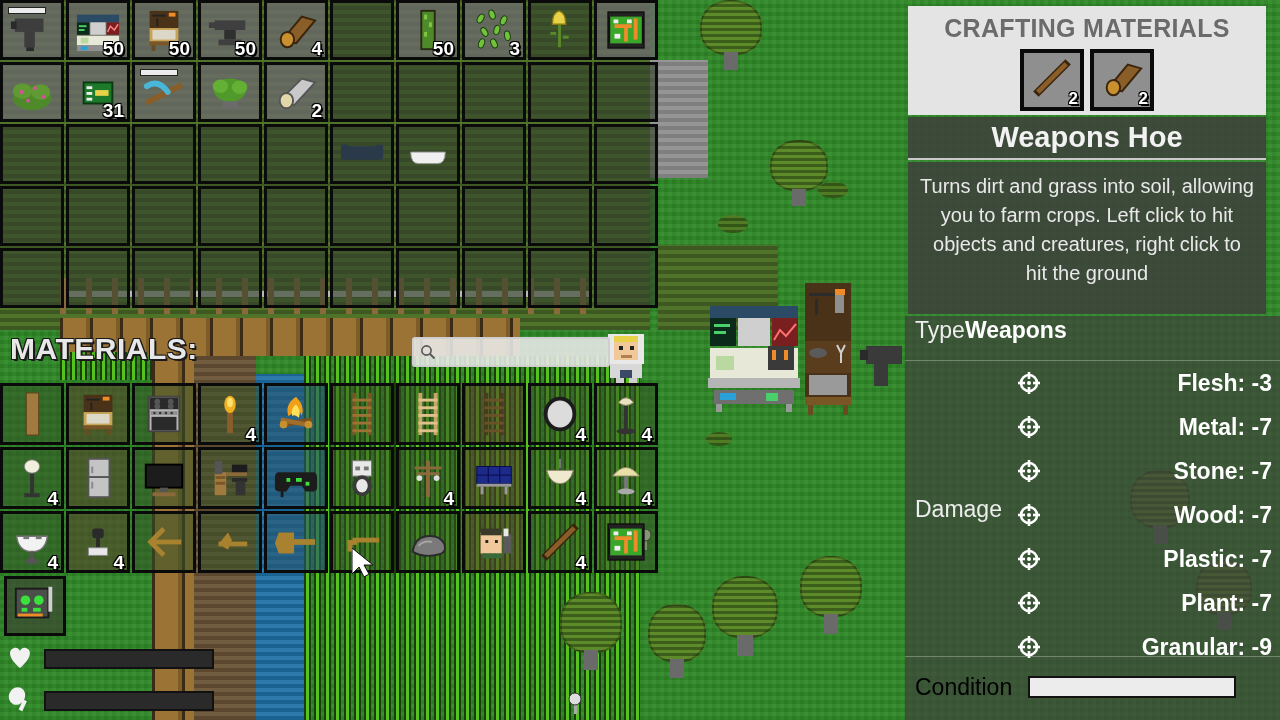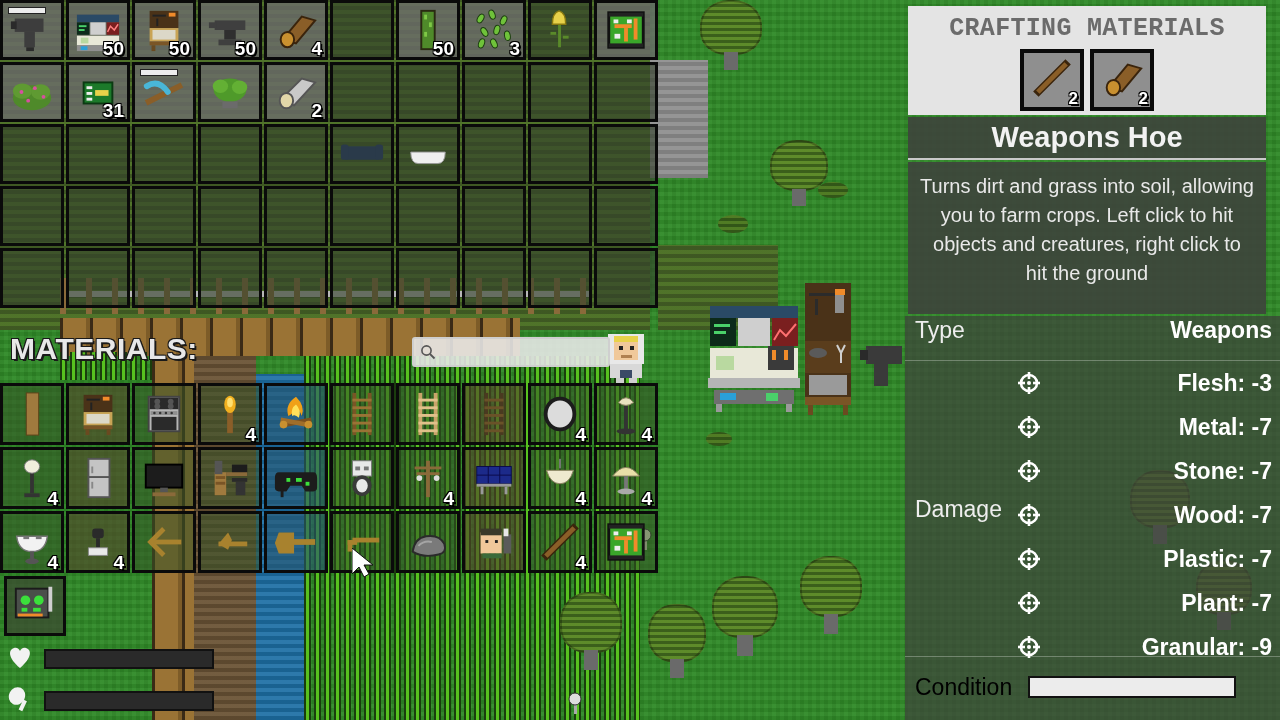--- a/index.html
+++ b/index.html
@@ -169,21 +169,21 @@
   
   #info-panel{
     position:absolute; right:0; top:0; width:375px; height:720px; z-index:15;
   }
   #mats-box{
     position:absolute; left:3px; top:6px; width:358px; height:109px;
     background:#e4e4e4;
   }
   #mats-title{
     text-align:center; font-size:25px; font-weight:bold; color:#6b6b6b;
-    padding-top:8px; letter-spacing:.3px;font-family:Liberation Mono, monospace;
+    padding-top:8px; letter-spacing:.3px;
   }
   #mats-list{ display:flex; justify-content:center; gap:6px; margin-top:6px; }
   .mat{
     position:relative; width:64px; height:62px; border:4px solid #0a0a0a;
     background:#8f8f8f; display:flex;align-items:center;justify-content:center;
   }
   .mat .qty{
     position:absolute; right:2px; bottom:-2px; color:#fff; font-size:17px; font-weight:bold;
     text-shadow: 2px 2px 0 #000,-1px -1px 0 #000,1px -1px 0 #000,-1px 1px 0 #000;
   }
@@ -199,21 +199,21 @@
     background: rgba(62,68,60,0.90);
     color:#e9e9e9; font-size:20px; line-height:29px; text-align:center;
     padding:10px 12px 8px 12px;
   }
   #stats{
     position:absolute; left:0px; top:316px; width:375px; height:404px;
     background: rgba(62,68,60,0.72);
   }
   .stat-type{
     position:relative; height:45px; border-bottom:1px solid rgba(255,255,255,.28);
-    display:flex; align-items:center; justify-content:space-between; padding:0 8px 15px 10px;
+    display:flex; align-items:center; justify-content:flex-start; padding:0 8px 15px 10px;
   }
   .stat-type .k{ color:#eee; font-size:23px; }
   .stat-type .v{ color:#fff; font-size:23px; font-weight:bold; }
   #dmg-block{ position:relative; height:296px; border-bottom:1px solid rgba(255,255,255,.28); }
   #dmg-label{
     position:absolute; left:10px; top:50%; transform:translateY(-50%);
     color:#eee; font-size:23px;
   }
   .dmg-row{
     height:44px; display:flex; align-items:center; justify-content:flex-end;

